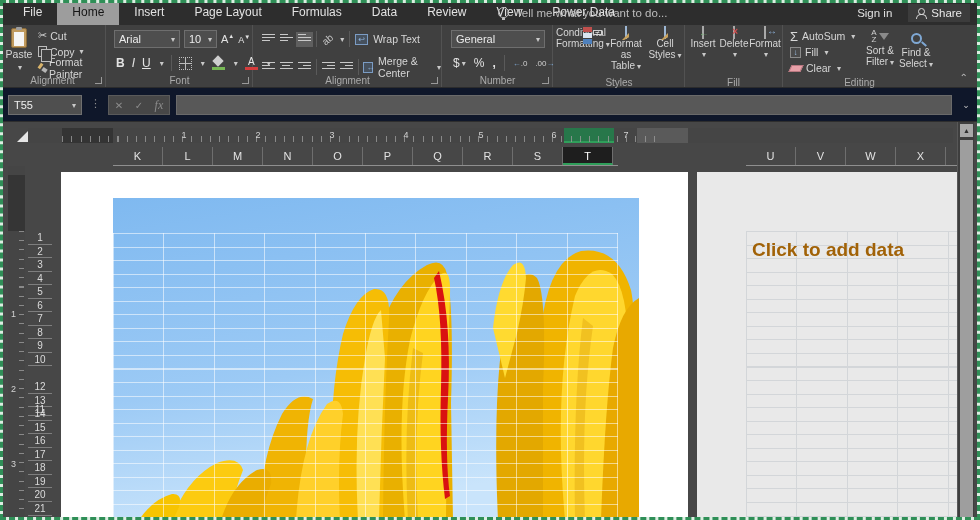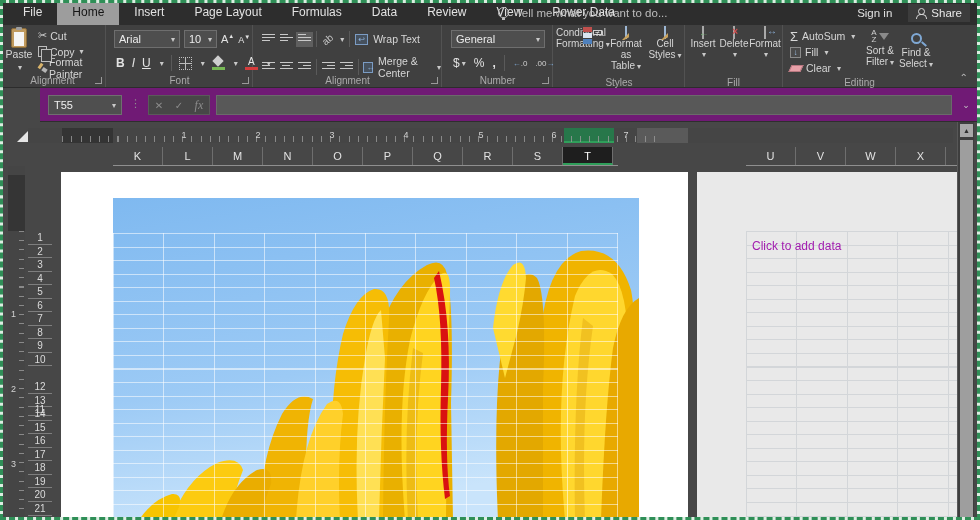--- a/index.html
+++ b/index.html
@@ -92,21 +92,21 @@
   .sigma { font-size:13px; color:#d9d9d9; }
   .fill-dn-ic { width:11px; height:11px; border:1px solid #8b8b8b; color:#9fc3e8; font-size:8px; text-align:center; line-height:10px; background:#4a4a4a; }
   .eraser-ic { width:12px; height:7px; background:#e8a0a8; transform:skewX(-25deg); border:1px solid #b87880; }
   .az-ic { font-size:8px; color:#d0d0d0; line-height:7px; text-align:center; }
   .funnel-ic { width:0; height:0; border-left:5px solid transparent; border-right:5px solid transparent; border-top:7px solid #8a8a8a; position:relative; }
   .mag-ic { width:11px; height:11px; border:2px solid #7fa8d4; border-radius:50%; position:relative; }
   .mag-ic:after { content:""; position:absolute; left:8px; top:8px; width:6px; height:2px; background:#7fa8d4; transform:rotate(40deg); }
   .collapse { position:absolute; right:12px; bottom:4px; color:#bdbdbd; font-size:10px; }
 
   
-  .fxbar { position:absolute; left:0; top:88px; right:0; height:34px; background:#701a75; border-bottom:1px solid #2e2e2e;margin-left:40px; }
+  .fxbar { position:absolute; left:0; top:88px; right:0; height:34px; background:#0f172a; border-bottom:1px solid #2e2e2e; }
   .namebox { position:absolute; left:8px; top:7px; width:74px; height:20px; background:#4f4f4f; border:1px solid #6f6f6f; color:#efefef; font-size:11px; display:flex; align-items:center; justify-content:space-between; padding:0 5px; }
   .dots { position:absolute; left:90px; top:9px; color:#8f8f8f; font-size:11px; letter-spacing:0; }
   .fxbtns { position:absolute; left:108px; top:7px; width:62px; height:20px; background:#474747; border:1px solid #5a5a5a; display:flex; align-items:center; justify-content:space-around; color:#8c8c8c; font-size:10px; }
   .fxsym { font-style:italic; font-family:"Liberation Serif", serif; font-size:12px; }
   .fxinput { position:absolute; left:176px; top:7px; right:28px; height:20px; background:#585858; border:1px solid #6a6a6a; color:#eee; font-size:11px; padding:0 4px; }
   .fx-expand { position:absolute; right:5px; top:7px; width:18px; height:20px; color:#c5c5c5; font-size:9px; text-align:center; line-height:20px; }
 
   
   .corner-tri { position:absolute; left:17px; top:131px; width:0; height:0; border-right:11px solid #e6e6e6; border-top:11px solid transparent; }
   .hruler { position:absolute; left:28px; top:128px; width:925px; height:15px; background:#454545; }
@@ -131,21 +131,21 @@
   .tulip-img { position:absolute; left:52px; top:26px; width:526px; height:322px; }
   .grid1 { position:absolute; left:52px; top:61px; width:505px; height:287px; pointer-events:none;
     background:
       repeating-linear-gradient(to bottom, rgba(255,255,255,.55) 0 1px, transparent 1px 13.55px),
       repeating-linear-gradient(to right, rgba(255,255,255,.55) 0 1px, transparent 1px 50.4px); }
   .page2 { position:absolute; left:697px; top:172px; width:261px; height:348px; background:#e9e9e9; }
   .grid2 { position:absolute; left:49px; top:59px; right:0; bottom:0; pointer-events:none;
     background:
       repeating-linear-gradient(to bottom, #d3d6d9 0 1px, transparent 1px 13.55px),
       repeating-linear-gradient(to right, #d3d6d9 0 1px, transparent 1px 50.4px); }
-  .placeholder { position:absolute; left:55px; top:67px; font-size:12px; color:#a21caf; }
+  .placeholder { position:absolute; left:55px; top:67px; font-size:19px; color:#a16207;font-weight:bold; }
 
   
   .vscroll { position:absolute; left:957px; top:122px; width:17px; bottom:0; background:#3e3e3e; border-left:1px solid #585858; }
   .vs-up { position:absolute; left:2px; top:2px; width:13px; height:13px; background:#a8a8a8; color:#2e2e2e; font-size:7px; text-align:center; line-height:13px; }
   .vs-thumb { position:absolute; left:2px; top:18px; width:13px; bottom:3px; background:#9e9e9e; }
 </style>
 </head>
 <body>
 
 <div class="app">

